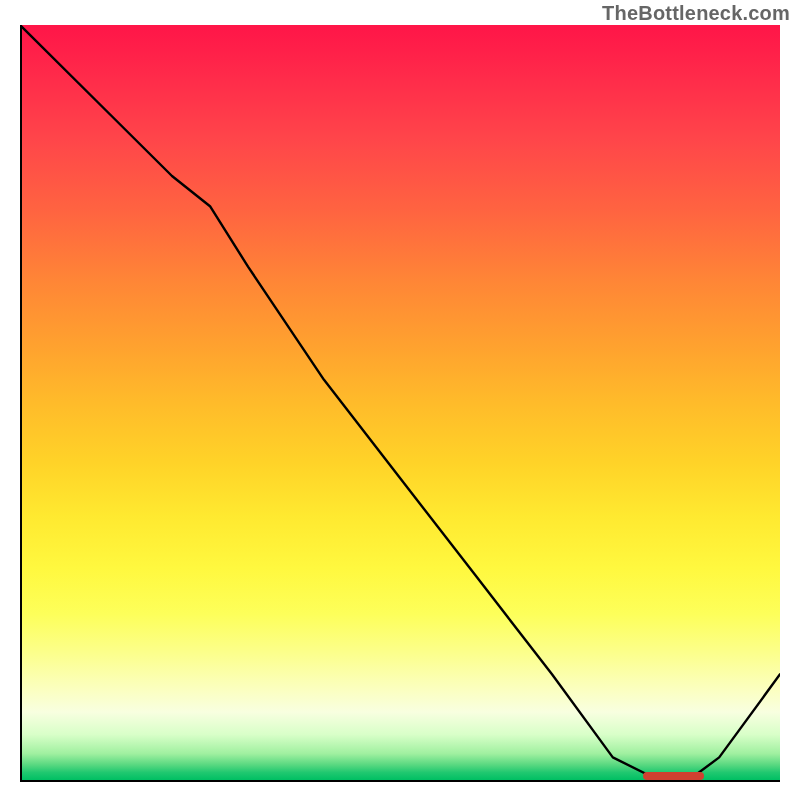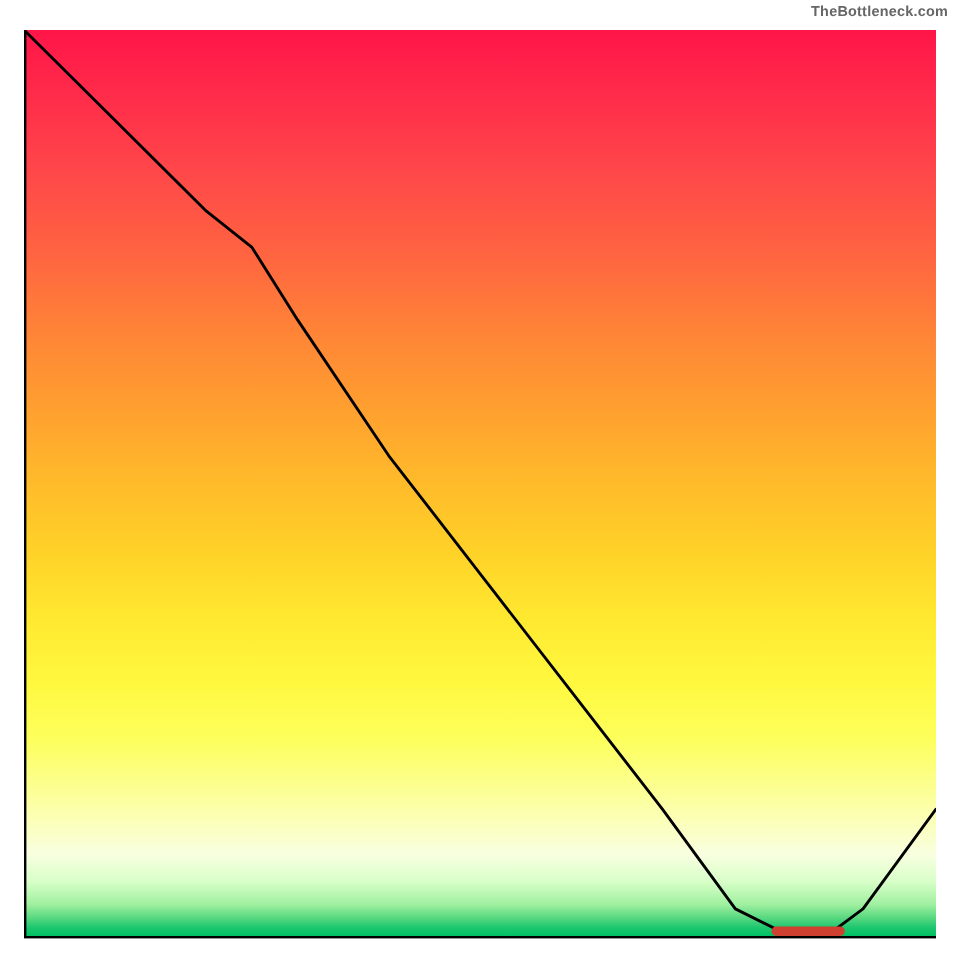--- a/index.html
+++ b/index.html
@@ -13,21 +13,21 @@
   }
   .container {
     position: relative;
     width: 800px;
     height: 800px;
   }
   .watermark {
     position: absolute;
     top: 2px;
     right: 10px;
-    font-size: 12px;
+    font-size: 20px;
     font-weight: bold;
     color: #666666;
     letter-spacing: 0.2px;
     z-index: 20;
   }
   .plot-area {
     position: absolute;
     left: 20px;
     top: 25px;
     width: 760px;

